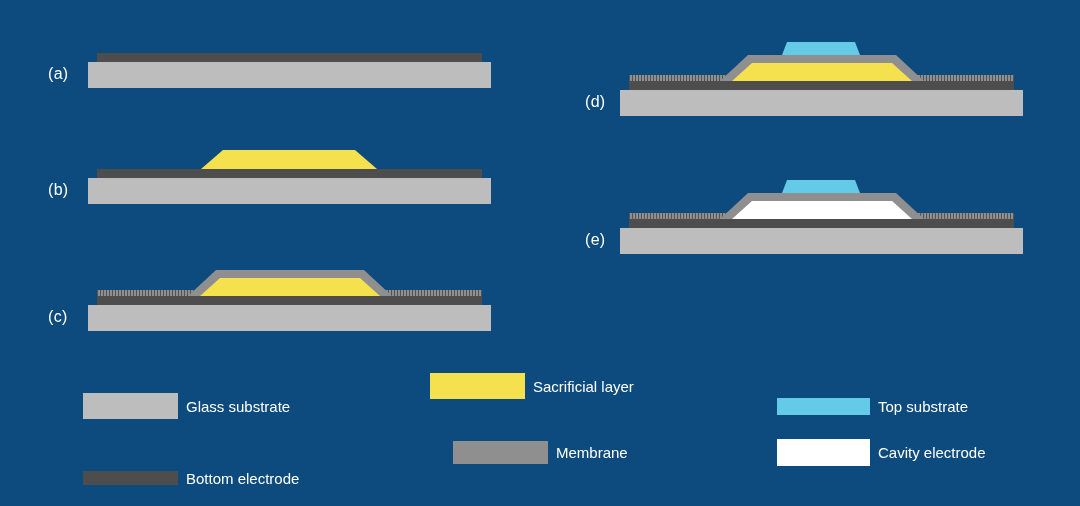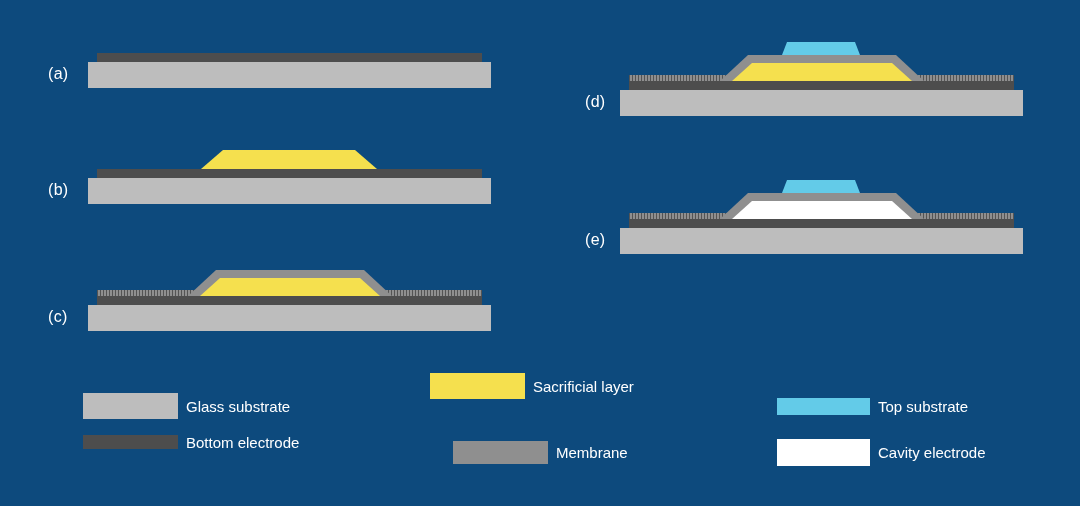--- a/index.html
+++ b/index.html
@@ -54,21 +54,21 @@
   .legend-item .lbl{margin-left:8px;font-size:15px;white-space:nowrap}
   .swatch{flex:none}
   .sw-glass{width:95px;height:26px;background:var(--glass)}
   .sw-bottom-electrode{width:95px;height:14px;background:var(--bottom-electrode)}
   .sw-sacrificial{width:95px;height:26px;background:var(--sacrificial)}
   .sw-membrane{width:95px;height:23px;background:var(--membrane)}
   .sw-top-electrode{width:93px;height:17px;background:var(--top-electrode)}
   .sw-cavity{width:93px;height:27px;background:var(--cavity)}
 
   #leg-0{left:83px;top:392px}
-  #leg-1{left:83px;top:428px}
+  #leg-1{left:83px;top:464px}
   #leg-2{left:430px;top:372px}
   #leg-3{left:453px;top:438px}
   #leg-4{left:777px;top:392px}
   #leg-5{left:777px;top:438px}
 </style>
 </head>
 <body>
 
 <div>
 

